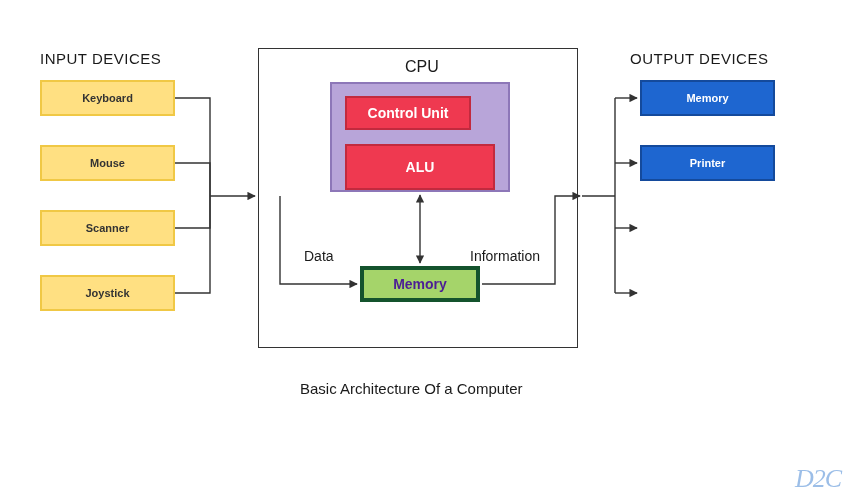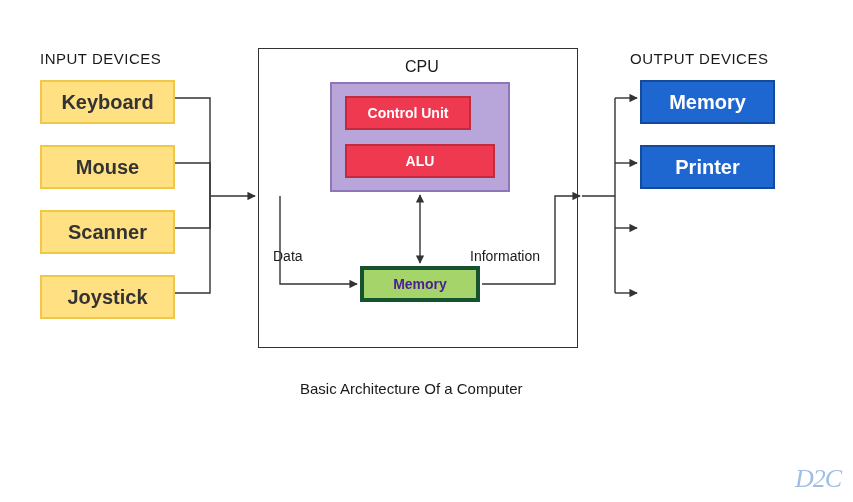--- a/index.html
+++ b/index.html
@@ -16,26 +16,26 @@
   .stage { position: relative; width: 853px; height: 502px; }
   .heading {
     position: absolute;
     font-size: 15px;
     letter-spacing: 0.5px;
     color: #1a1a1a;
   }
   .device-box {
     position: absolute;
     width: 135px;
-    height: 44px;
+    height: 36px;
     border: 2px solid;
     display: flex;
     align-items: center;
     justify-content: center;
-    font-size: 20px;
+    font-size: 11px;
     font-weight: 600;
   }
   .input-box {
     background: #ffe082;
     border-color: #f0c845;
     color: #333;
   }
   .output-box {
     background: #1e66d0;
     border-color: #144a9c;
@@ -125,25 +125,25 @@
   <div class="device-box output-box" style="left:640px; top:145px;">Printer</div>
 
   <div class="cpu-frame" style="left:258px; top:48px; width:320px; height:300px;"></div>
 
   <div class="cpu-label" style="left:405px; top:58px;">CPU</div>
 
   <div class="cpu-inner" style="left:330px; top:82px; width:180px; height:110px;"></div>
 
   <div class="cu-box" style="left:345px; top:96px; width:126px; height:34px;">Control Unit</div>
 
-  <div class="alu-box" style="left:345px; top:144px; width:150px; height:34px;">ALU</div>
+  <div class="alu-box" style="left:345px; top:144px; width:150px; height:46px;">ALU</div>
 
   <div class="memory-box" style="left:360px; top:266px; width:120px; height:36px;">Memory</div>
 
-  <div class="flow-label" style="left:273px; top:248px;">Data</div>
+  <div class="flow-label" style="left:304px; top:248px;">Data</div>
   <div class="flow-label" style="left:470px; top:248px;">Information</div>
 
   <div class="caption" style="left:300px; top:380px;">Basic Architecture Of a Computer</div>
 
   <svg class="connectors">
     <defs>
       <marker id="arrow" viewBox="0 0 10 10" refX="9" refY="5" markerWidth="6" markerHeight="6" orient="auto-start-reverse">
         <path d="M 0 0 L 10 5 L 0 10 z" fill="#333"></path>
       </marker>
     </defs>

